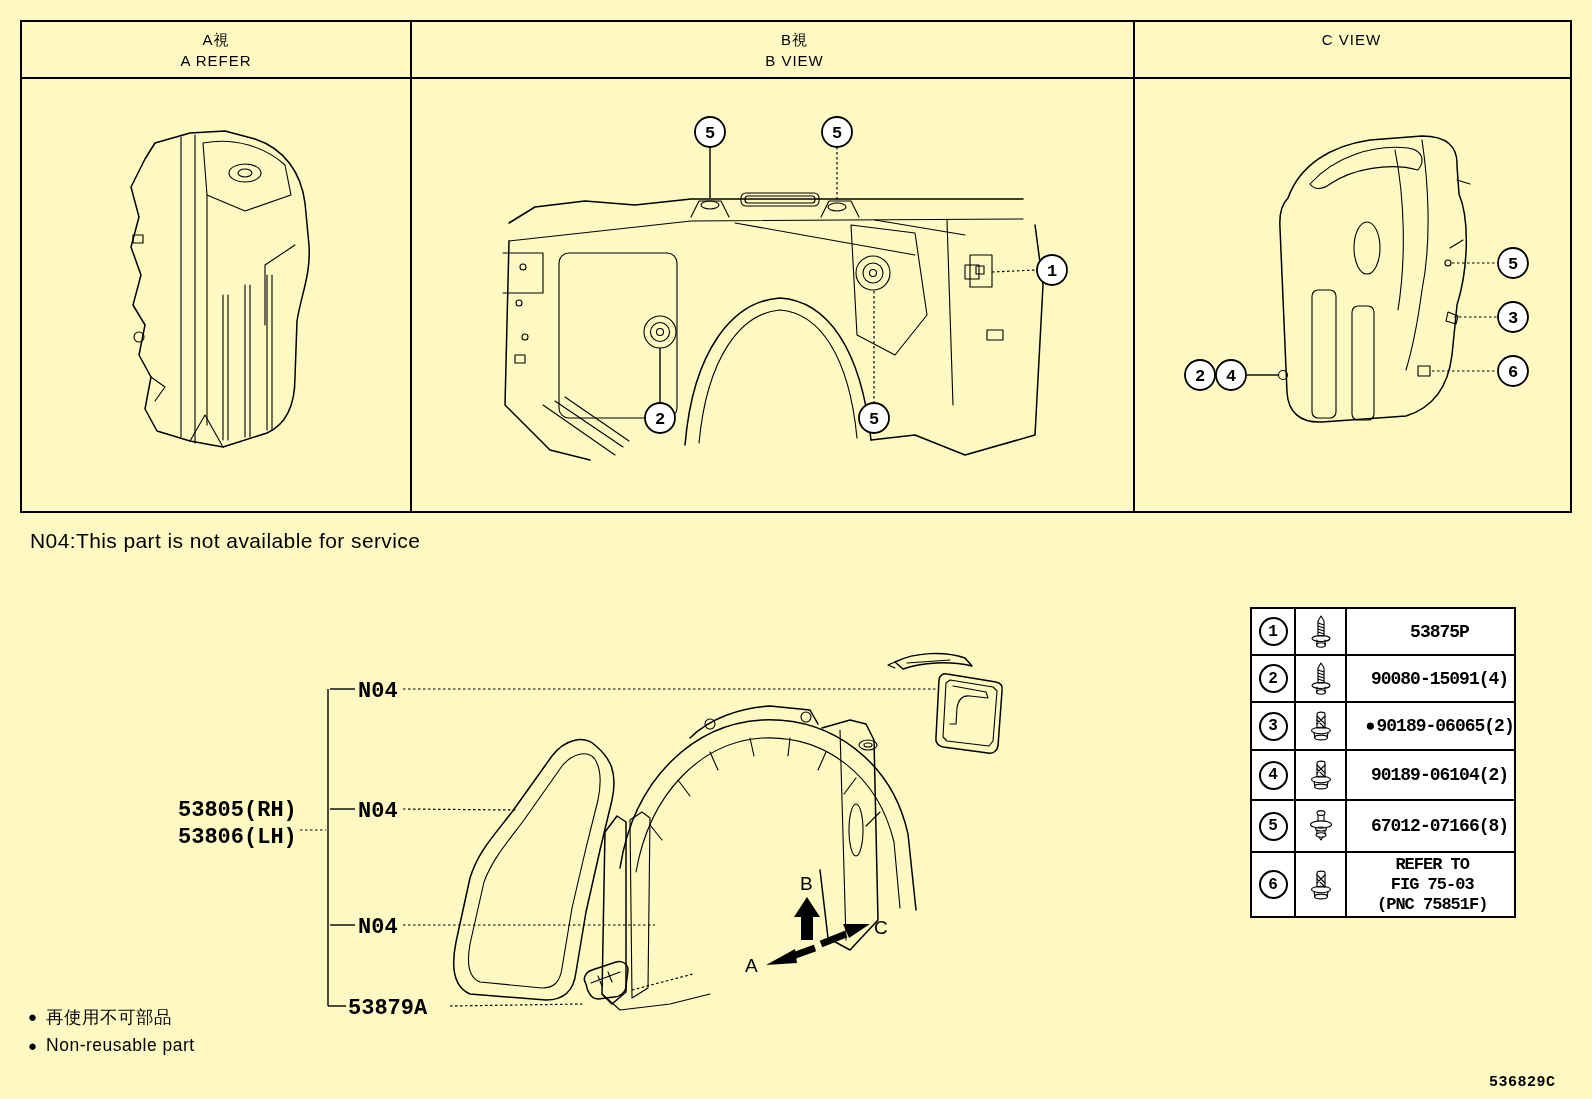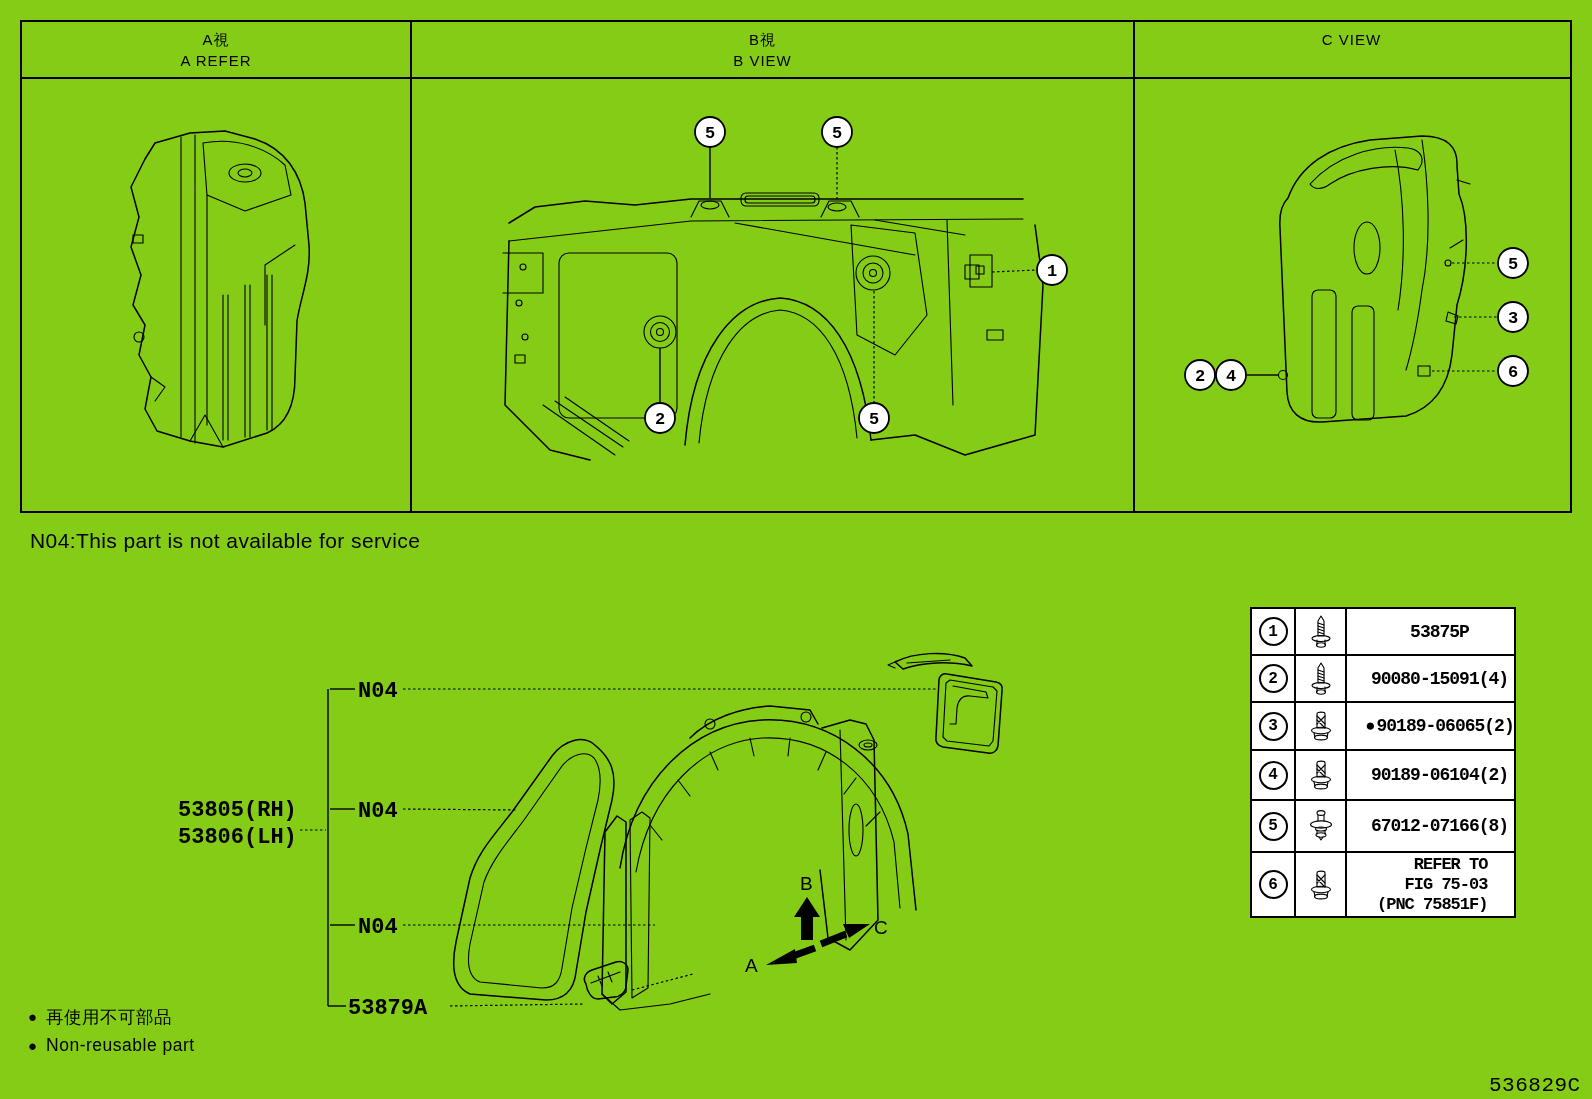--- a/index.html
+++ b/index.html
@@ -1,16 +1,16 @@
 <!DOCTYPE html>
 <html><head>
 <meta charset="utf-8">
 <style>
   html,body{margin:0;padding:0;background:#fff;}
-  .canvas{position:relative;width:1592px;height:1099px;background:#84cc16;
+  .canvas{position:relative;width:1592px;height:1099px;background:#fef9c3;
           font-family:"Liberation Sans",sans-serif;color:#000;overflow:hidden;}
   
   .views-panel{position:absolute;left:20px;top:20px;width:1548px;height:489px;border:2px solid #000;}
   .vdiv{position:absolute;top:0;bottom:0;width:0;border-left:2px solid #000;}
   .hdr-line{position:absolute;left:0;right:0;top:55px;height:0;border-top:2px solid #000;}
   .vhead{position:absolute;top:7px;text-align:center;font-size:15px;line-height:21px;letter-spacing:1px;}
   
   svg .ln{fill:none;stroke:#000;stroke-width:1.5;stroke-linejoin:round;stroke-linecap:round;}
   svg .ln2{fill:none;stroke:#000;stroke-width:1.1;stroke-linejoin:round;stroke-linecap:round;}
   svg .lead{fill:none;stroke:#000;stroke-width:1.2;stroke-dasharray:2.5,2.5;}
@@ -20,51 +20,51 @@
   svg .plabel{font-family:"Liberation Mono",monospace;font-weight:bold;font-size:22px;fill:#000;}
   svg .dirt{font-family:"Liberation Sans",sans-serif;font-size:19px;fill:#000;}
   svg .blk{fill:#000;stroke:none;}
   
   .note{position:absolute;left:30px;top:529px;font-size:21px;letter-spacing:.4px;}
   .legend{position:absolute;left:28px;top:1002px;}
   .legend .row{display:flex;align-items:center;height:29px;}
   .legend .bullet{font-size:15px;margin-right:9px;}
   .legend .ltext{font-size:17.5px;letter-spacing:.5px;}
   .docnum{position:absolute;left:1489px;top:1074px;font-family:"Liberation Mono",monospace;
-          font-weight:normal;font-size:21px;letter-spacing:.5px;}
+          font-weight:bold;font-size:15px;letter-spacing:.5px;}
   
   .ptable{position:absolute;left:1250px;top:607px;width:262px;border:2px solid #000;background:#fff;}
   .trow{display:flex;border-top:2px solid #000;align-items:stretch;}
   .trow:first-child{border-top:none;}
   .c-num{width:42px;border-right:2px solid #000;display:flex;align-items:center;justify-content:center;}
   .c-icon{width:49px;border-right:2px solid #000;display:flex;align-items:center;justify-content:center;}
   .c-part{flex:1;display:flex;align-items:center;justify-content:center;
           font-family:"Liberation Mono",monospace;font-weight:bold;font-size:18px;letter-spacing:-1px;margin-left:18px;}
   .numcirc{width:29px;height:29px;border:2px solid #000;border-radius:50%;box-sizing:border-box;
            font-family:"Liberation Mono",monospace;font-weight:bold;font-size:16px;
            display:flex;align-items:center;justify-content:center;}
   .part-multiline{white-space:pre-line;justify-content:flex-start;padding-left:12px;
-                  font-size:17px;line-height:20px;letter-spacing:-1px;text-align:right;}
+                  font-size:17px;line-height:20px;letter-spacing:-1px;text-align:center;}
   .bullet-inline{font-size:17px;margin-right:2px;}
 </style>
 </head>
 <body>
 
 <div class="canvas">
 
   <div class="views-panel">
     <div class="vdiv" style="left:388px"></div>
     <div class="vdiv" style="left:1111px"></div>
     <div class="hdr-line"></div>
 
     <div class="vhead" style="left:0;width:388px">
       <div>A視</div>
       <div>A REFER</div>
     </div>
-    <div class="vhead" style="left:380px;width:721px">
+    <div class="vhead" style="left:412px;width:721px">
       <div>B視</div>
       <div>B VIEW</div>
     </div>
     <div class="vhead" style="left:1113px;width:433px">
       <div>C VIEW</div>
     </div>
   </div>
 
   <svg style="position:absolute;left:95px;top:125px" width="235" height="330" viewBox="0 0 235 330">
     <g>

